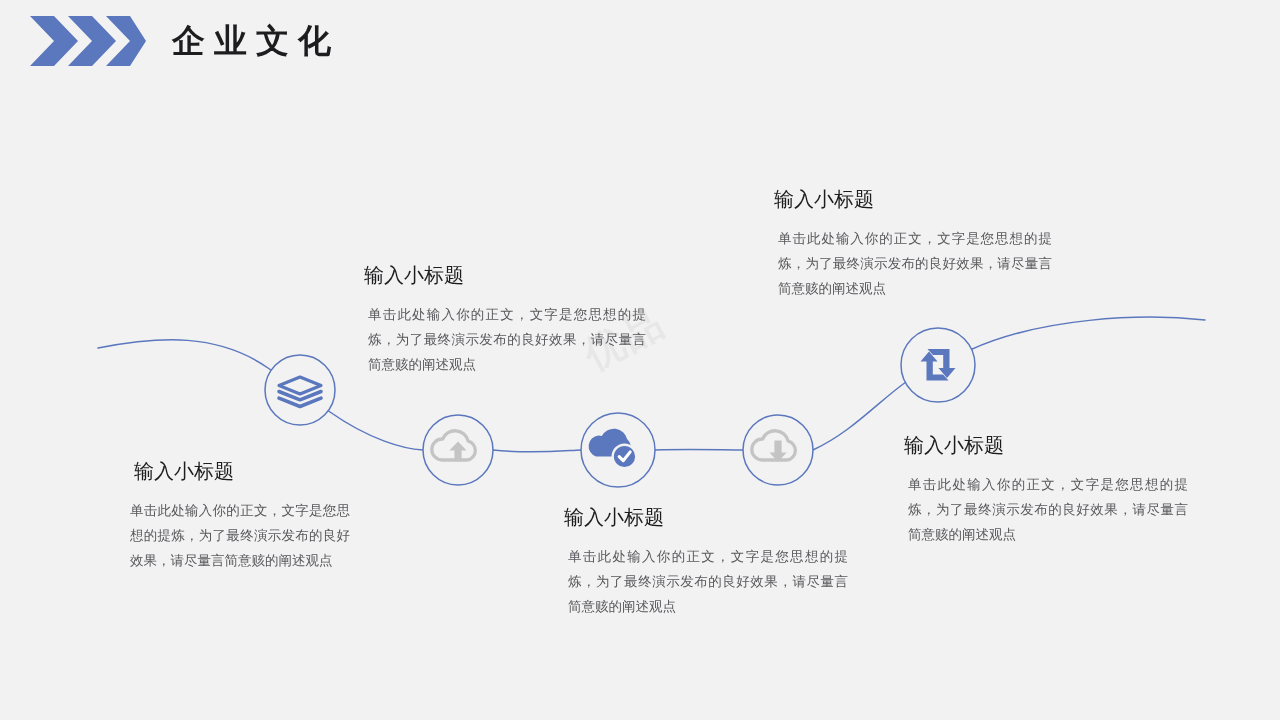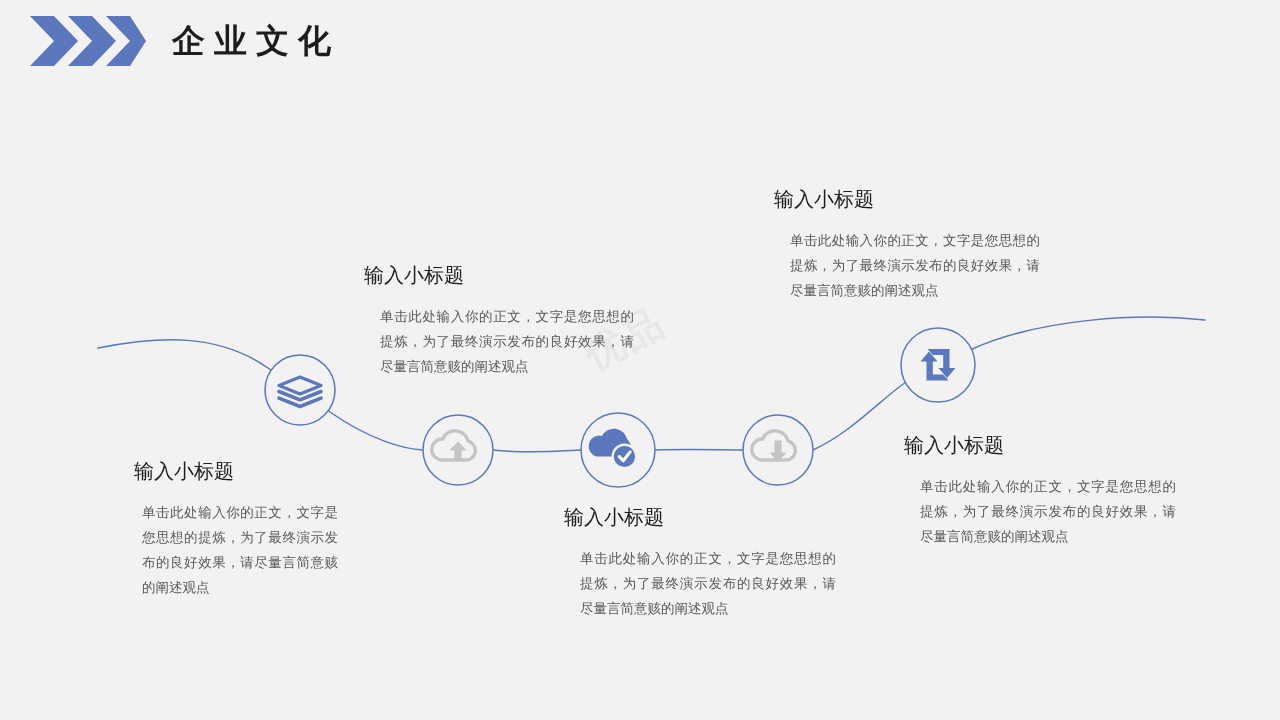--- a/index.html
+++ b/index.html
@@ -67,21 +67,21 @@
     font-weight: normal;
     color: #1d1d1f;
     margin: 0 0 14px 0;
     line-height: 26px;
     white-space: nowrap;
   }
   .block .b-body {
     font-size: 13.5px;
     color: #58585c;
     line-height: 25px;
-    margin: 16px;
+    margin: 4px;
     text-align: justify;
   }
 
   .block-1 { left: 126px; top: 458px; width: 228px; }
   .block-1 .b-title { margin-left: 8px; }
   .block-2 { left: 364px; top: 262px; width: 286px; }
   .block-3 { left: 564px; top: 504px; width: 288px; }
   .block-4 { left: 774px; top: 186px; width: 282px; }
   .block-5 { left: 904px; top: 432px; width: 288px; }
 

